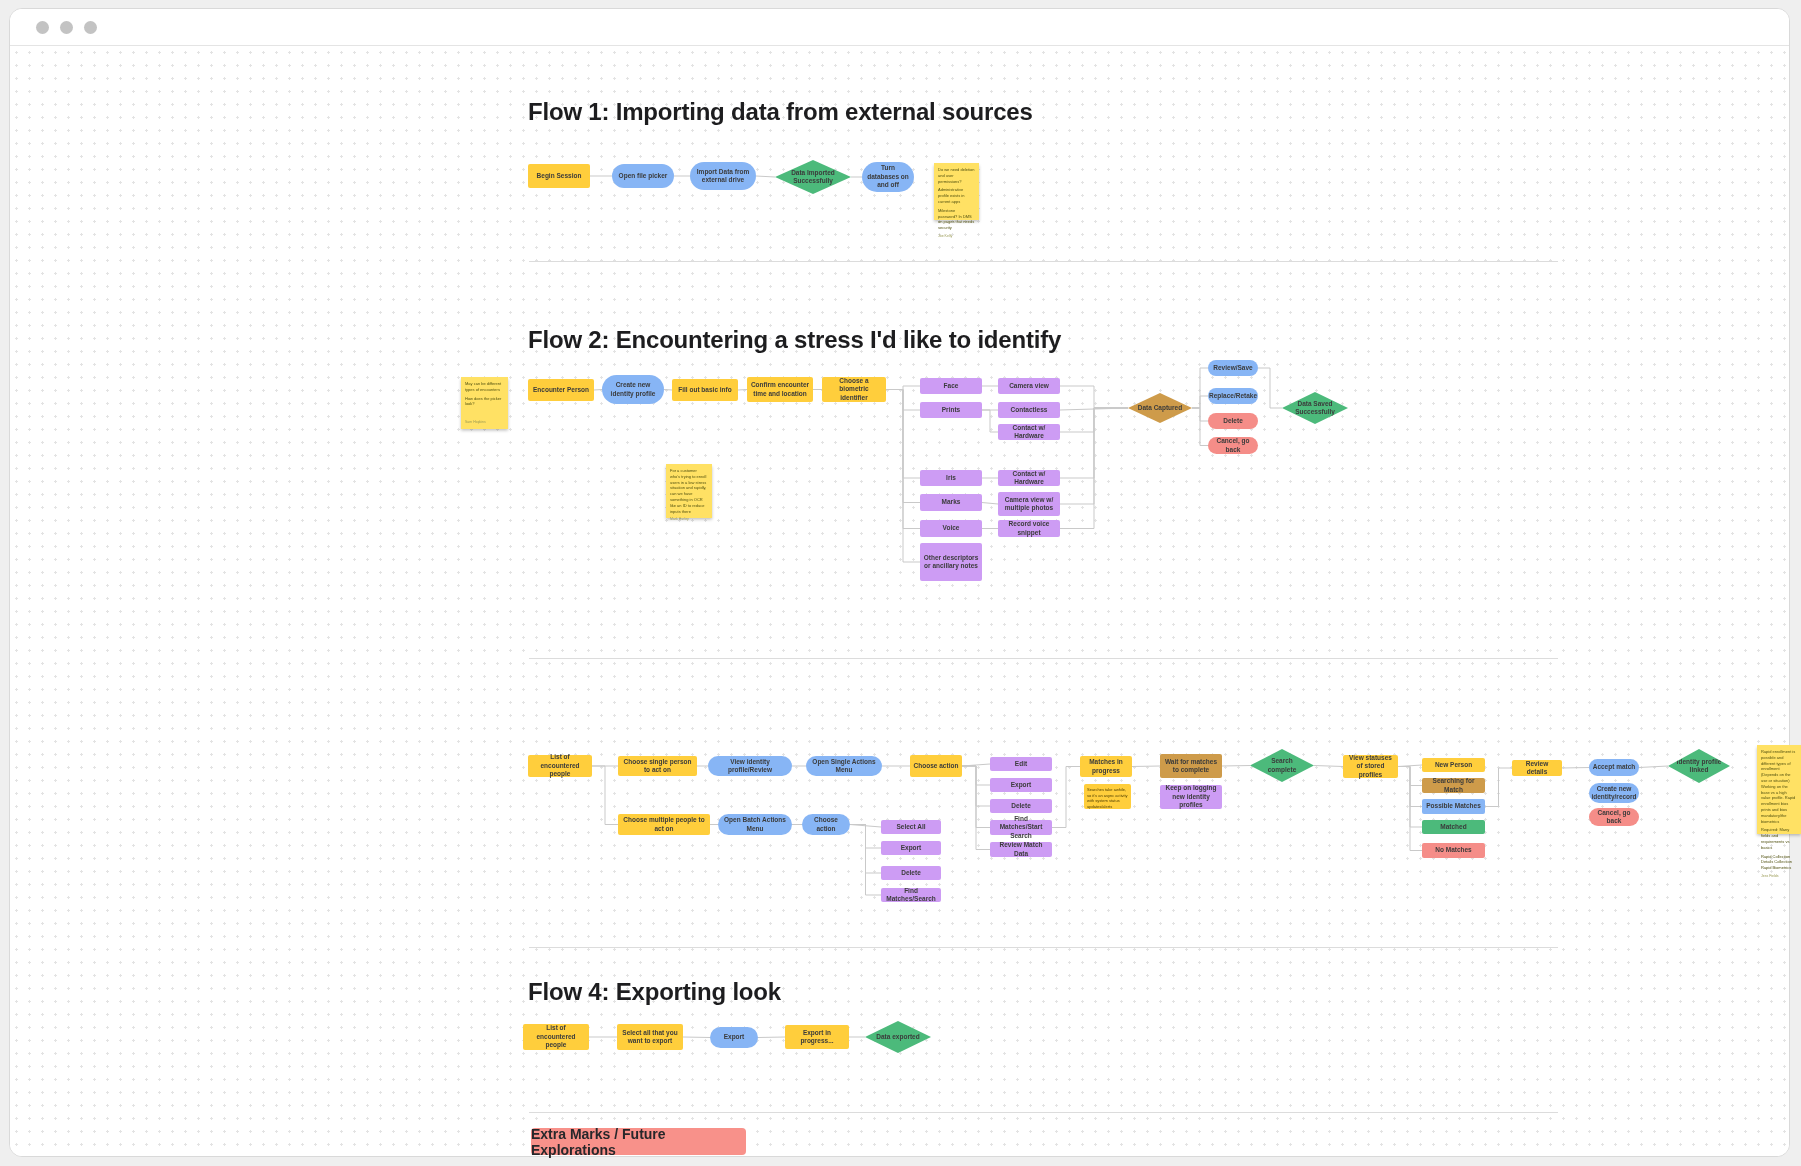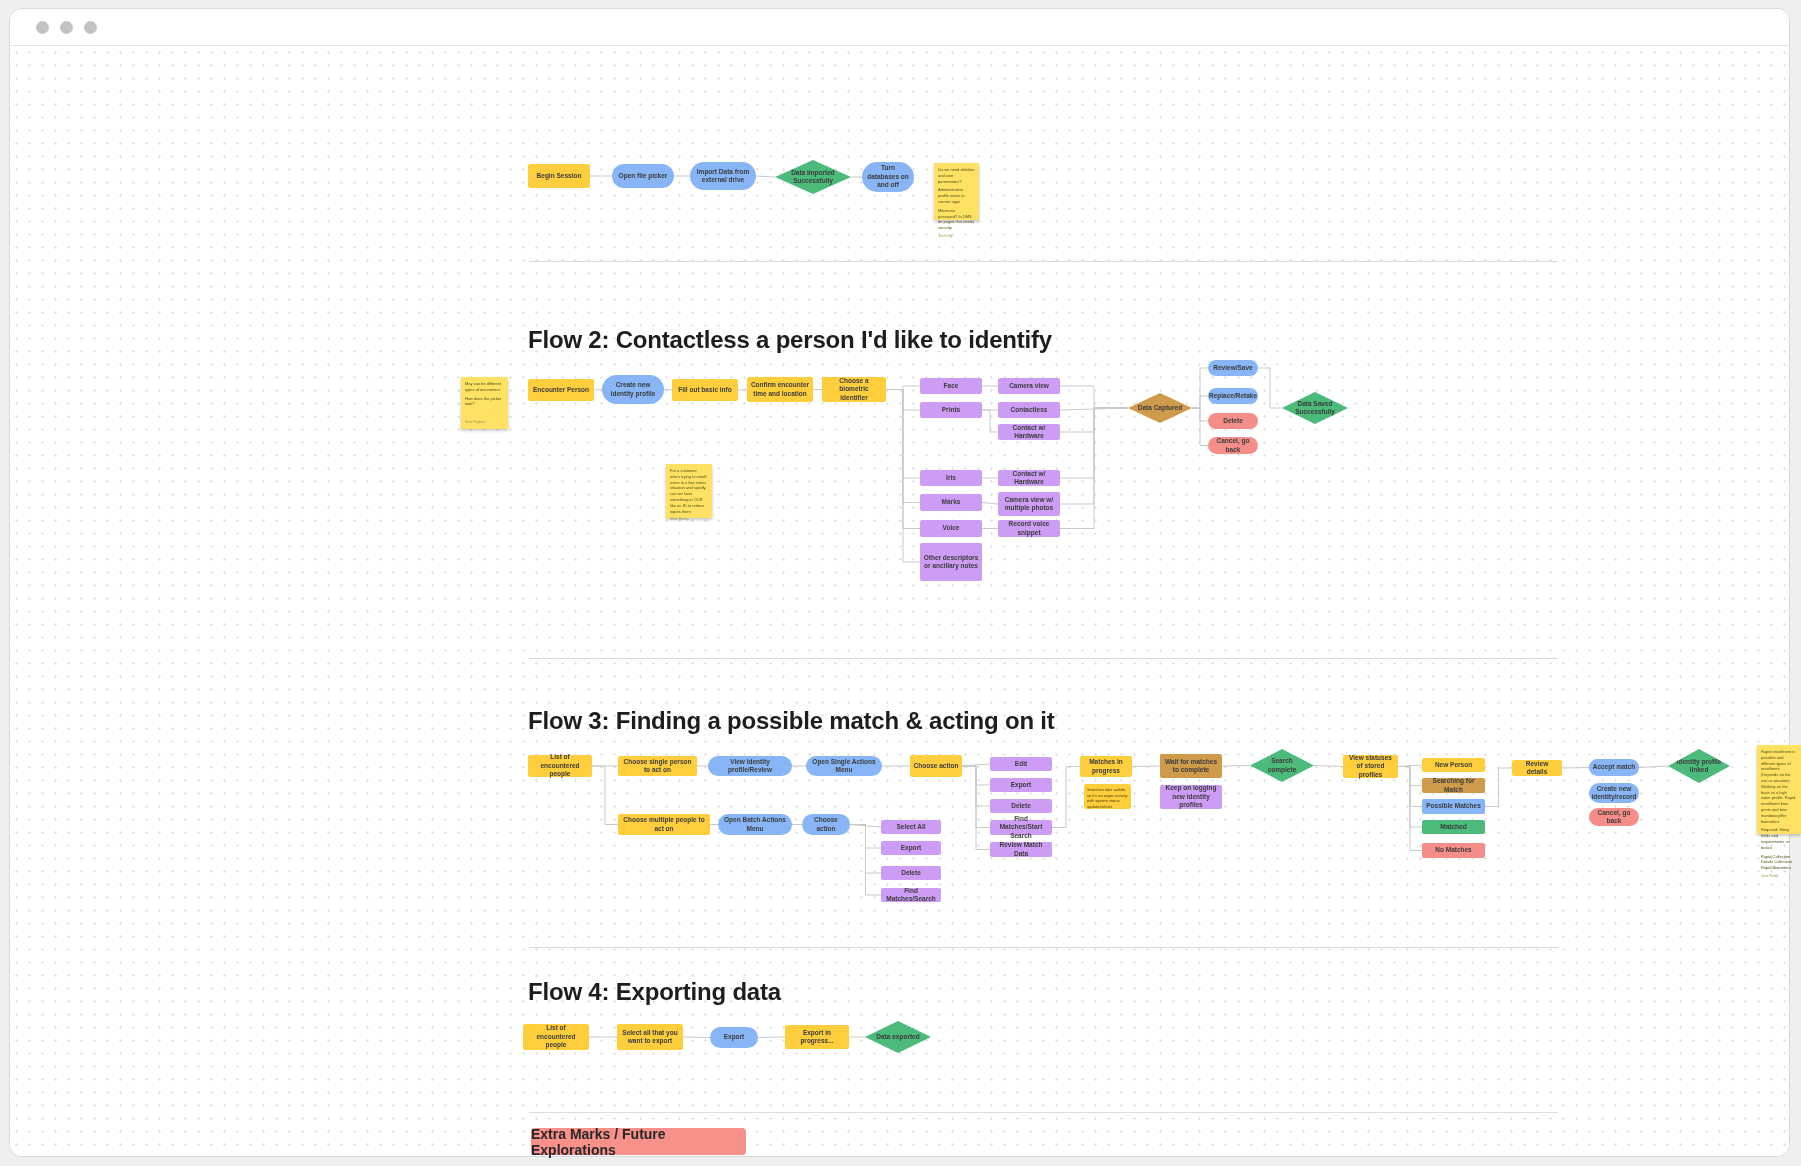--- a/index.html
+++ b/index.html
@@ -107,23 +107,23 @@
       <path d="M850,824.5 L865.5,824.5 L865.5,848 L881,848" fill="none" stroke="#C9C9C9" stroke-width="1" stroke-linejoin="round"></path>
       <path d="M850,824.5 L865.5,824.5 L865.5,873 L881,873" fill="none" stroke="#C9C9C9" stroke-width="1" stroke-linejoin="round"></path>
       <path d="M850,824.5 L865.5,824.5 L865.5,895 L881,895" fill="none" stroke="#C9C9C9" stroke-width="1" stroke-linejoin="round"></path>
       <path d="M589,1037 L617,1037" fill="none" stroke="#C9C9C9" stroke-width="1" stroke-linejoin="round"></path>
       <path d="M683,1037 L710,1037.5" fill="none" stroke="#C9C9C9" stroke-width="1" stroke-linejoin="round"></path>
       <path d="M758,1037.5 L785,1037" fill="none" stroke="#C9C9C9" stroke-width="1" stroke-linejoin="round"></path>
       <path d="M849,1037 L865,1037" fill="none" stroke="#C9C9C9" stroke-width="1" stroke-linejoin="round"></path>
     </svg>
 
   <div id="objects">
-    <div class="flow-title" style="left:528px;top:326px">Flow 2: Contactless a person I'd like to identify</div>
-    <div class="flow-title" style="left:528px;top:707px">Flow 3: Finding a possible match &amp; acting on it</div>
-    <div class="flow-title" style="left:528px;top:978px">Flow 4: Exporting data</div>
+    <div class="flow-title" style="left:528px;top:98px">Flow 1: Importing data from external sources</div>
+    <div class="flow-title" style="left:528px;top:326px">Flow 2: Encountering a stress I'd like to identify</div>
+    <div class="flow-title" style="left:528px;top:978px">Flow 4: Exporting look</div>
 
     <div class="sep" style="top:261px"></div>
     <div class="sep" style="top:658px"></div>
     <div class="sep" style="top:947px"></div>
     <div class="sep" style="top:1112px"></div>
 
     <div class="banner">Extra Marks / Future Explorations</div>
   <div class="node shape-rect c-yellow" style="left: 528px; top: 164px; width: 62px; height: 24px;">Begin Session</div>
       <div class="node shape-pill c-blue" style="left: 612px; top: 164px; width: 62px; height: 24px;">Open file picker</div>
       <div class="node shape-pill c-blue" style="left: 690px; top: 162px; width: 66px; height: 28px;">Import Data from external drive</div>

